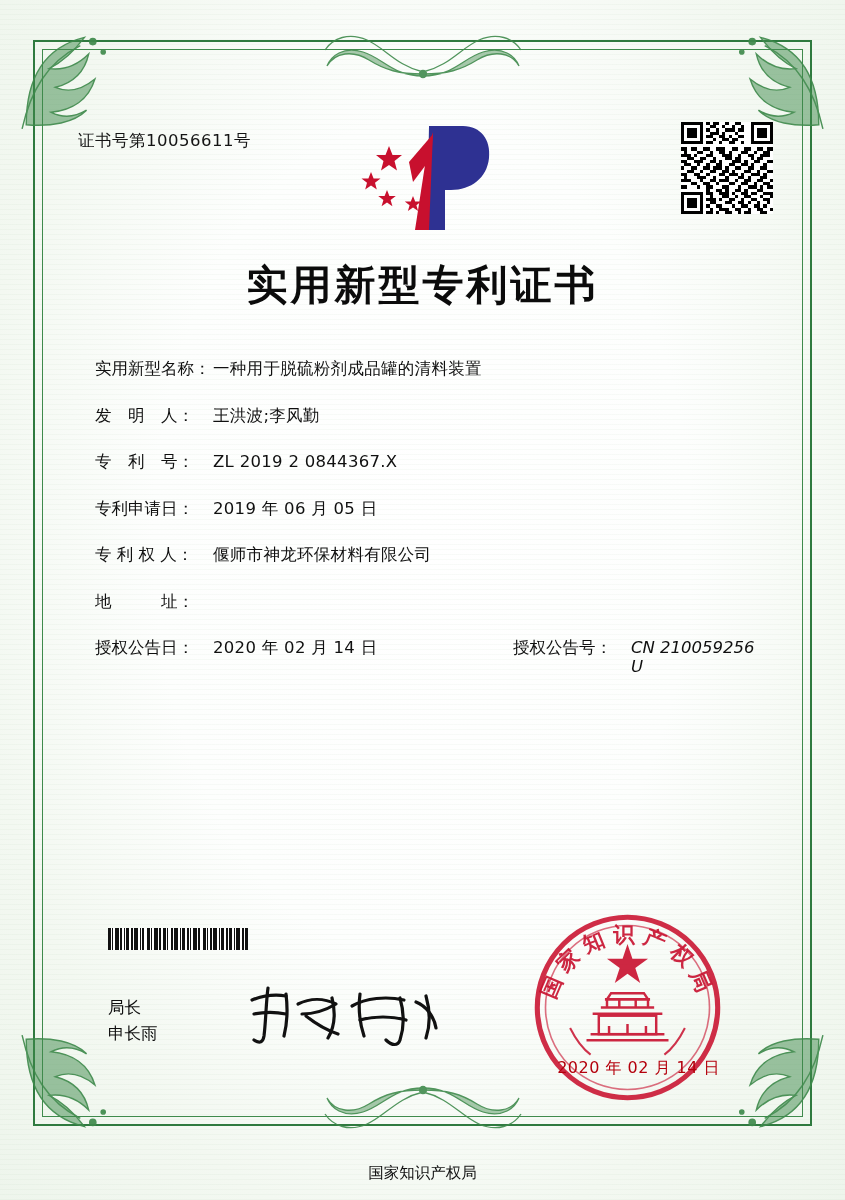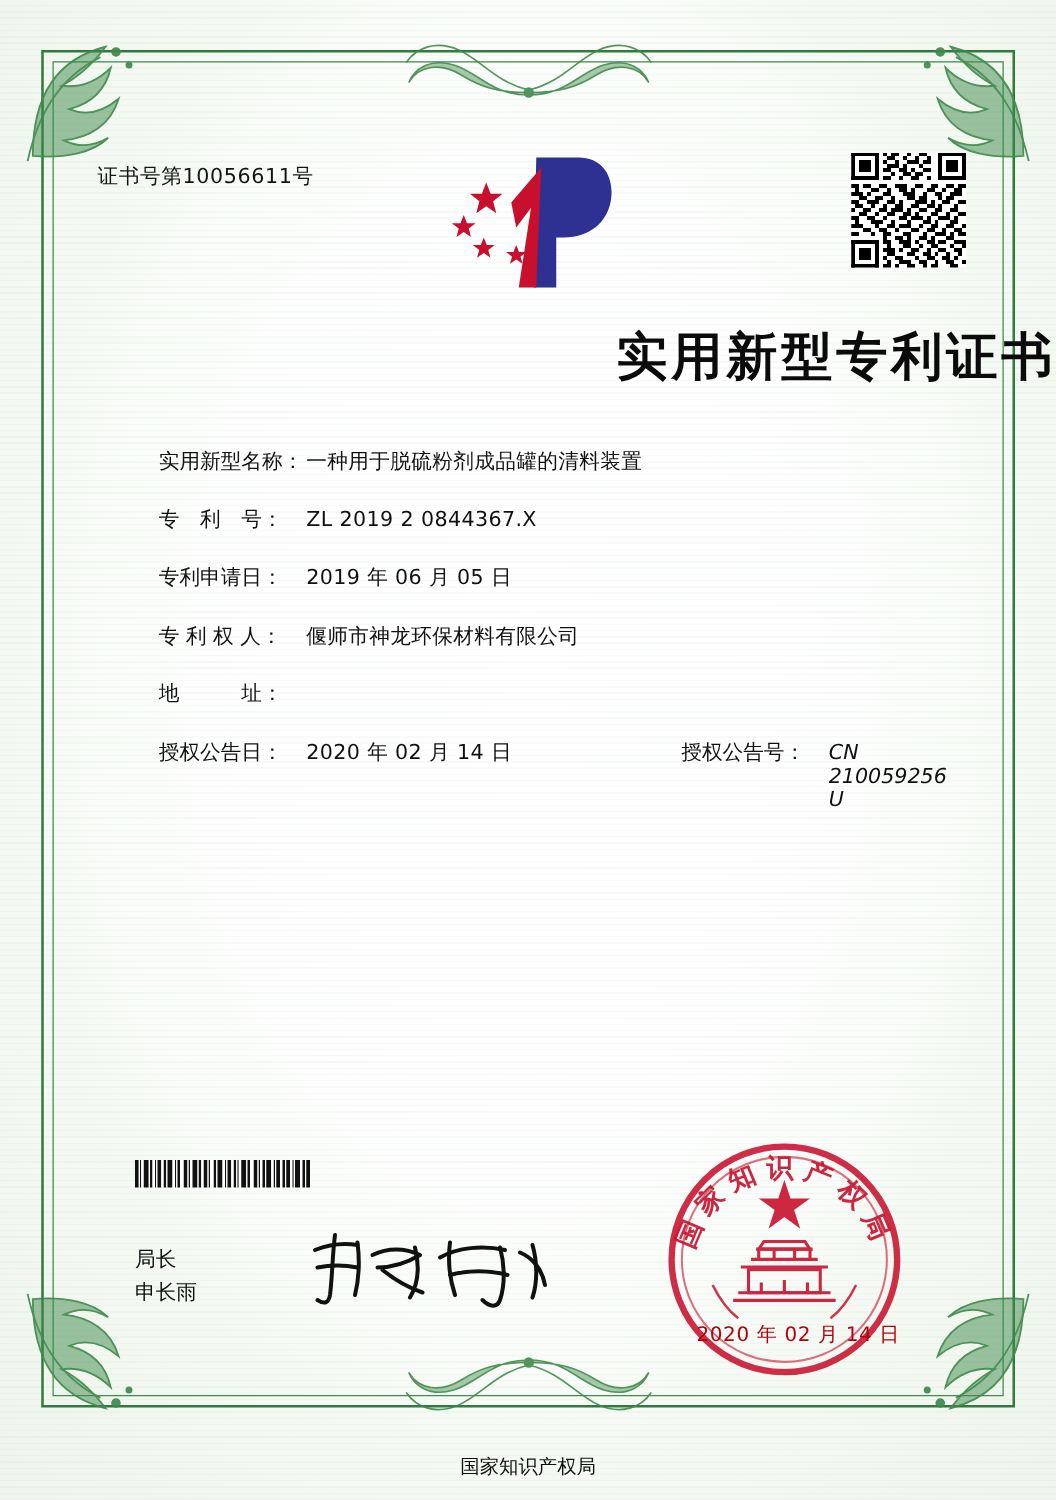--- a/index.html
+++ b/index.html
@@ -100,42 +100,41 @@
     position: absolute;
     right: 72px; top: 122px;
     width: 92px; height: 92px;
   }
   .qr svg { width: 100%; height: 100%; display:block; }
 
   .title {
     position: absolute;
     left: 0; right: 0;
     top: 258px;
-    text-align: right;
+    text-align: center;
     font-size: 41px;
     font-weight: bold;
     letter-spacing: 3px;
     color: #0b0b0b;
     font-family: "DejaVu Sans", "Liberation Sans", sans-serif;
   }
 
   .fields {
     position: absolute;
     left: 95px;
     top: 358px;
     width: 660px;
   }
   .field-row {
     display: flex;
     align-items: baseline;
     margin-bottom: 24.5px;
     font-size: 16.5px;
     color: #101010;
     font-family: "DejaVu Sans", "Liberation Sans", sans-serif;
-    margin-left: 32px;
   }
   .field-label {
     width: 118px;
     flex: 0 0 118px;
     display: flex;
     justify-content: space-between;
     letter-spacing: 0px;
   }
   .field-value {
     flex: 1;
@@ -517,20 +516,24 @@
 
   <div class="title">实用新型专利证书</div>
 
   <div class="fields">
 
     <div class="field-row">
       <span class="field-label">实用新型名称：</span>
       <span class="field-value">一种用于脱硫粉剂成品罐的清料装置</span>
     </div>
 
+    <div class="field-row">
+      <span class="field-label">发　明　人：</span>
+      <span class="field-value">王洪波;李风勤</span>
+    </div>
 
     <div class="field-row">
       <span class="field-label">专　利　号：</span>
       <span class="field-value">ZL 2019 2 0844367.X</span>
     </div>
 
     <div class="field-row">
       <span class="field-label">专利申请日：</span>
       <span class="field-value">2019 年 06 月 05 日</span>
     </div>

